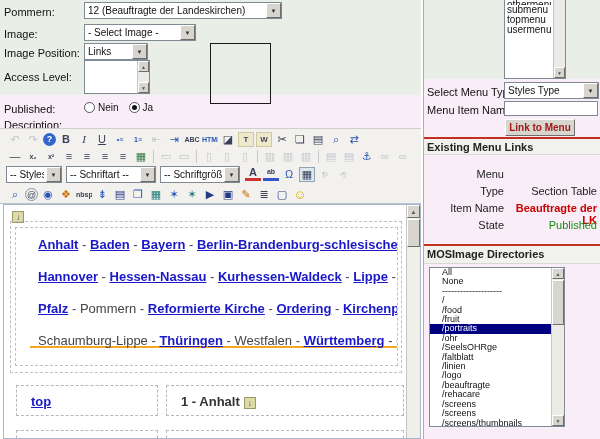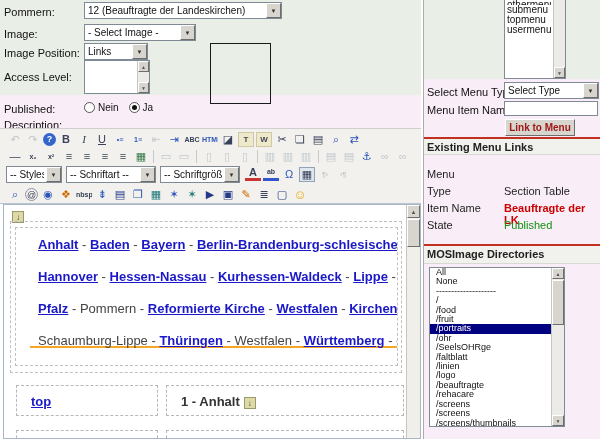--- a/index.html
+++ b/index.html
@@ -107,21 +107,21 @@
          border-top:2px solid #c13020;border-bottom:1px solid #d9d9d4;
          font-weight:bold;font-size:11px;padding:2px 0 0 3px;color:#222;}
   .xrow{position:absolute;left:3px;width:170px;height:15px;display:flex;font-size:11px;}
   .xl{width:77px;flex:0 0 auto;color:#222;}
   .xv{flex:1;color:#222;}
   .val-red .xv{color:#cc0000;}
   .val-redbold .xv{color:#cc0000;font-weight:bold;}
   .val-green .xv{color:#109010;}
   #redline2{position:absolute;left:0;top:244px;width:176px;height:2px;background:#c13020;}
   #mos-lb{position:absolute;left:5px;top:267px;width:136px;height:160px;background:#fff;border:1px solid #7f8a94;}
-  .ditem{font-size:9px;line-height:9.4px;padding-left:6px;white-space:nowrap;overflow:hidden;color:#111;}
+  .ditem{font-size:9px;line-height:9.4px;padding-left:12px;white-space:nowrap;overflow:hidden;color:#111;}
   .ditem.sel{background:#000080;color:#fff;}
   #mos-lb .minisb{width:13px;}
   #mos-lb .sthumb{top:12px;height:45px;}
 </style>
 </head>
 <body>
 
 <div id="app">
 
   <div id="left-pane">
@@ -265,21 +265,21 @@
       <div class="dotted-outer">
         <div class="dotted-inner">
           <div class="cline">
             
           <span class=" lnk">Anhalt</span><span> - </span><span class=" lnk">Baden</span><span> - </span><span class=" lnk">Bayern</span><span> - </span><span class=" lnk">Berlin-Brandenburg-schlesische Oberlausitz</span></div>
           <div class="cline">
             
           <span class=" lnk">Hannover</span><span> - </span><span class=" lnk">Hessen-Nassau</span><span> - </span><span class=" lnk">Kurhessen-Waldeck</span><span> - </span><span class=" lnk">Lippe</span><span> - Mecklenburg - </span></div>
           <div class="cline">
             
-          <span class=" lnk">Pfalz</span><span> - Pommern - </span><span class=" lnk">Reformierte Kirche</span><span> - </span><span class=" lnk">Westfalen</span><span> - </span><span class=" lnk">Kirchenprovinz Sachsen</span></div>
+          <span class=" lnk">Pfalz</span><span> - Pommern - </span><span class=" lnk">Reformierte Kirche</span><span> - </span><span class=" lnk">Ordering</span><span> - </span><span class=" lnk">Kirchenprovinz Sachsen</span></div>
           <div class="cline" style="margin-bottom:4px;">
             
           <span>Schaumburg-Lippe - </span><span class=" lnk">Thüringen</span><span> - Westfalen - </span><span class=" lnk">Württemberg</span><span> - - - </span></div>
           <div class="ohr"></div>
         </div>
       </div>
       <div id="ctable">
         <div class="ctrow">
           <div class="ccell c1">
             <span class="lnk2">top</span>
@@ -313,32 +313,32 @@
           <div class="mitem">topmenu</div>
           <div class="mitem">usermenu</div>
         </div>
       <div class="minisb">
         <div class="sbtn down">▼</div>
       </div>
     </div>
 
     <span class="rlab" style="top:86px;">Select Menu Type</span>
     <div class="dd" style="left:80px;top:82px;width:95px;">
-      <span class="t">Select Type</span>
+      <span class="t">Styles Type</span>
       <span class="b">▼</span>
     </div>
 
     <span class="rlab" style="top:104px;">Menu Item Name</span>
     <input id="mi-input" type="text" value="" style="">
 
     <div id="link-btn">Link to Menu</div>
 
     <div class="shead" style="top:137px;">Existing Menu Links</div>
 
-    <div style="position:absolute;left:0;top:168px;width:176px;">
+    <div style="position:absolute;left:0;top:168px;width:176px;text-align:right;">
 
     <div class="xrow val-red" style="position:relative;margin-bottom:2px;">
         <span class="xl">Menu</span>
       </div>
         <div class="xrow" style="position:relative;margin-bottom:2px;">
         <span class="xl">Type</span>
         <span class="xv">Section Table</span>
       </div>
         <div class="xrow val-redbold" style="position:relative;margin-bottom:2px;">
         <span class="xl">Item Name</span>

